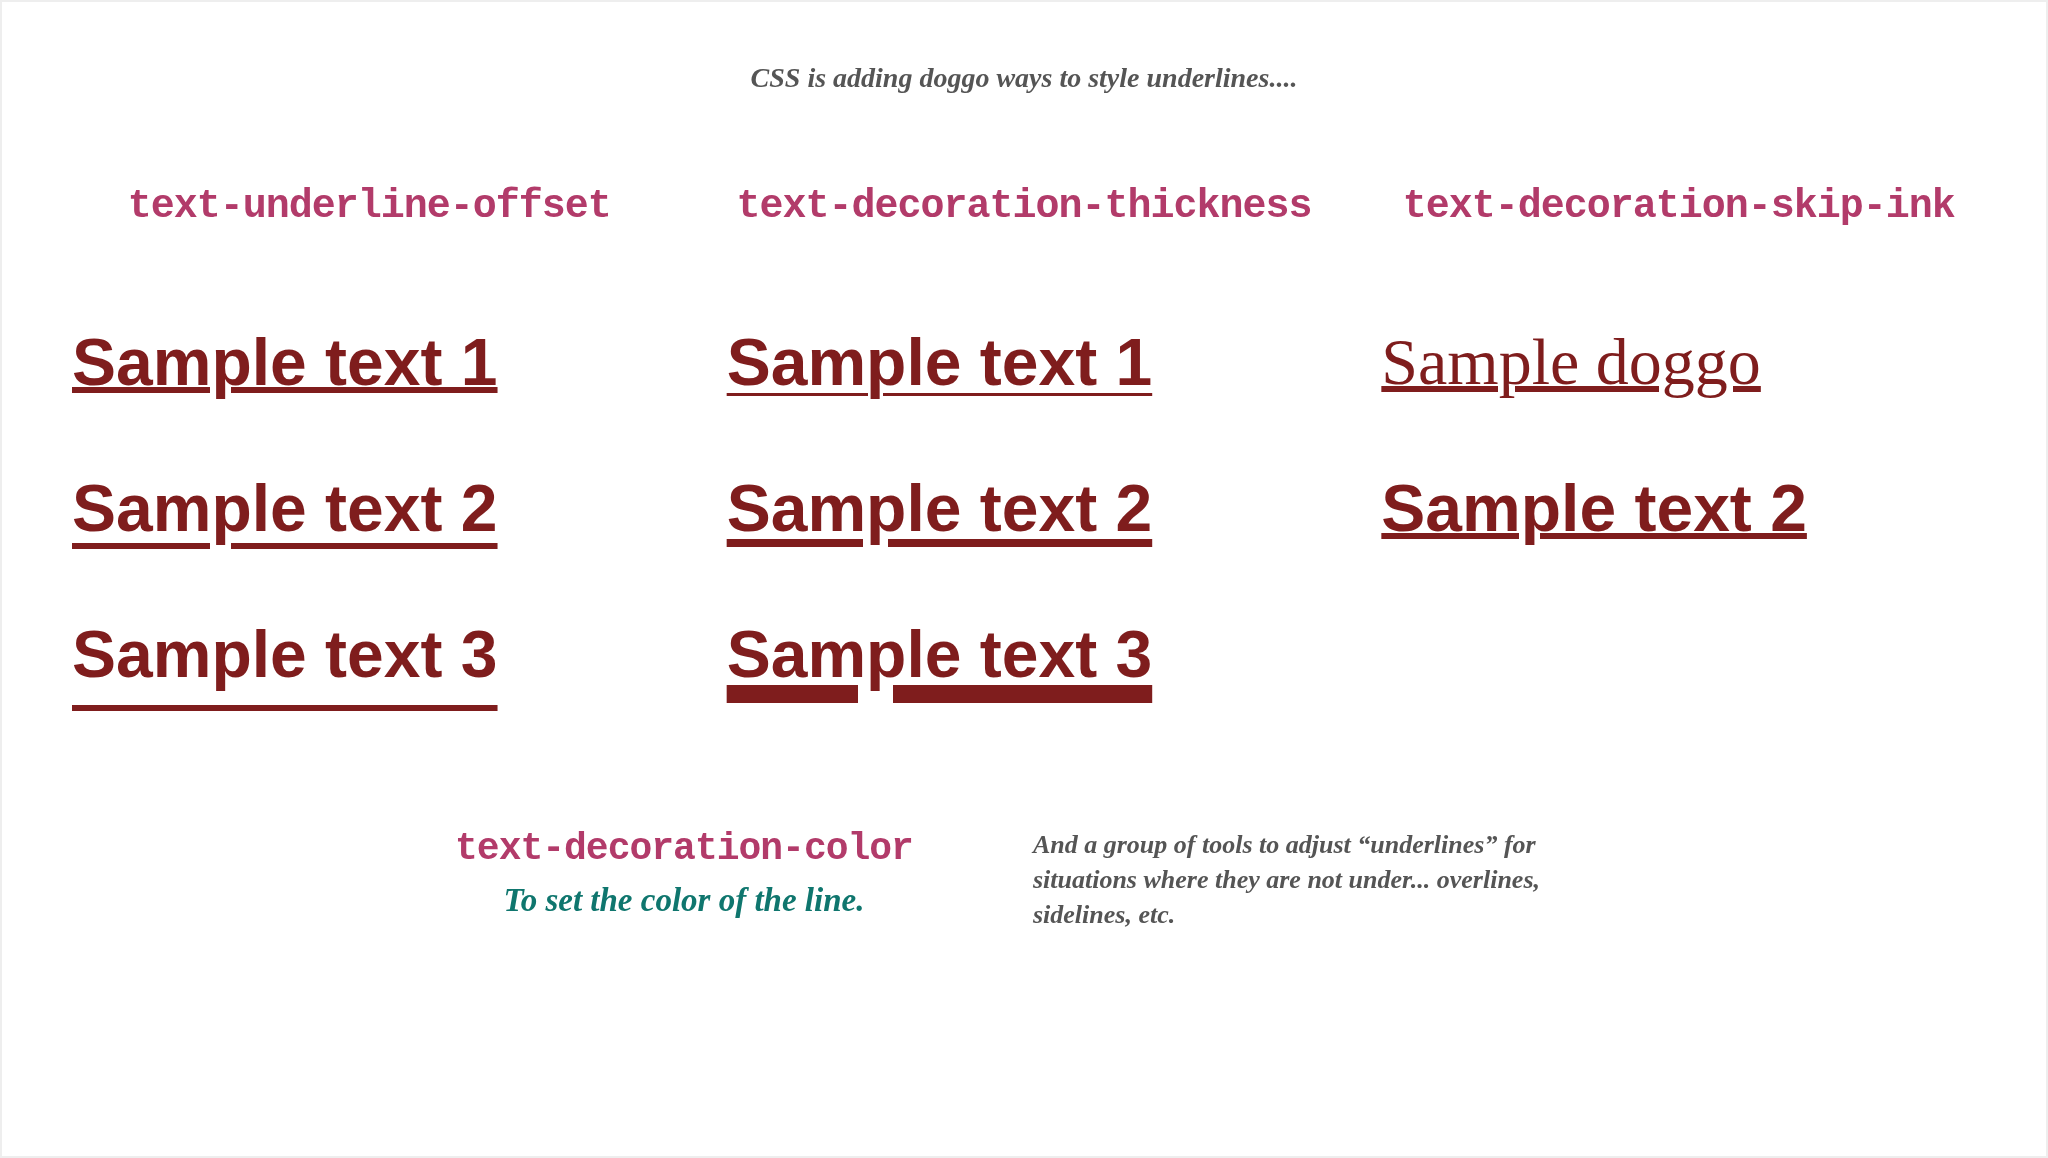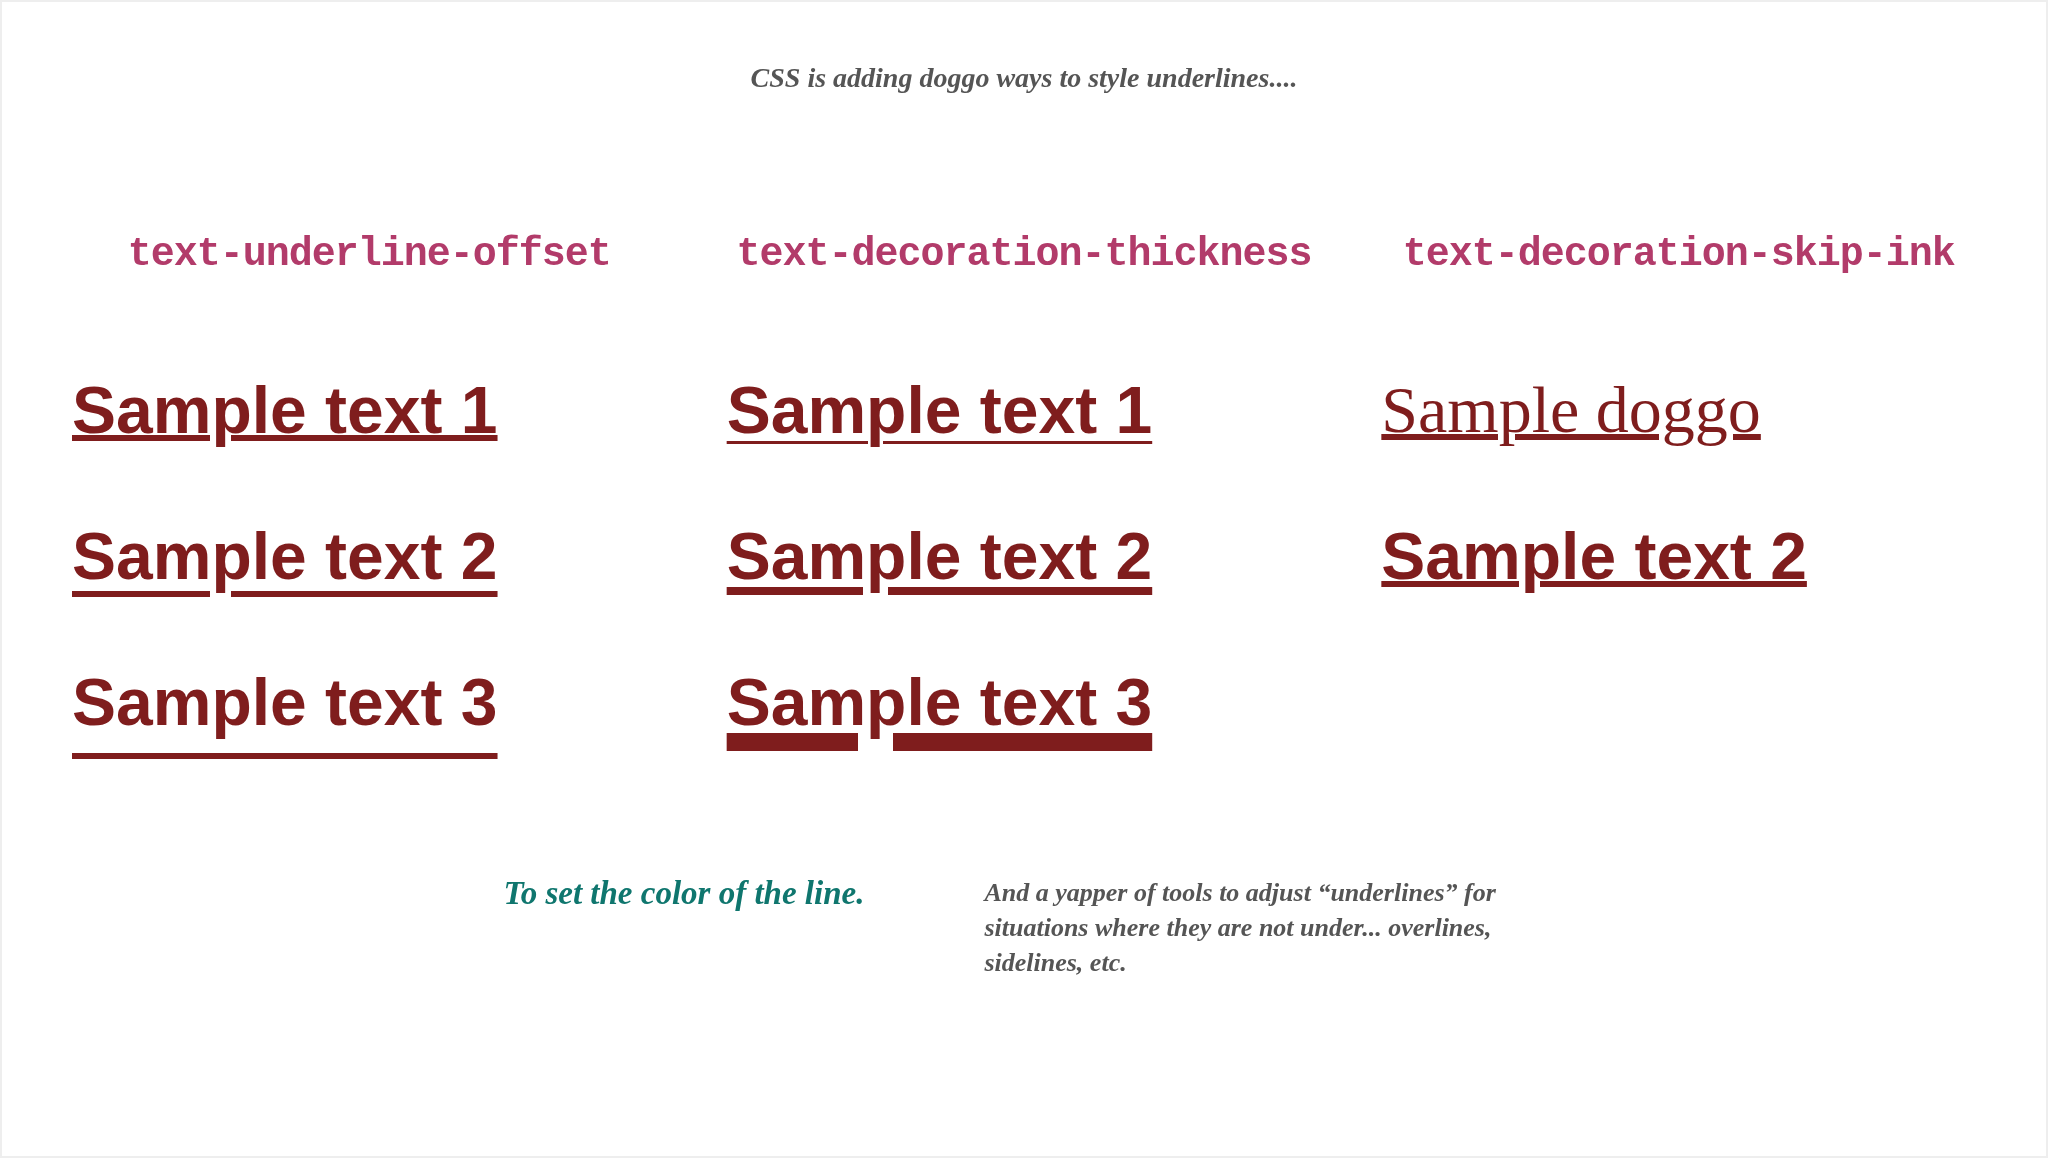--- a/index.html
+++ b/index.html
@@ -31,21 +31,20 @@
     .columns {
       display: flex;
       justify-content: space-between;
       gap: 60px;
     }
     
     .column {
       flex: 1;
       display: flex;
       flex-direction: column;
-      margin-top: 48px;
     }
     
     .col-heading {
       font-family: 'Courier New', Courier, monospace;
       font-weight: bold;
       font-size: 40px;
       color: #b23b6a;
       text-align: center;
       margin-bottom: 100px;
       letter-spacing: -1px;
@@ -156,16 +155,17 @@
   <div class="column">
     <div class="col-heading">text-decoration-skip-ink</div>
     <span class="sample skip-1">Sample doggo</span>
     <span class="sample skip-2">Sample text 2</span>
   </div>
 
 </div>
 
 <div class="footer">
   <div class="footer-left">
+    <div class="footer-heading">text-decoration-color</div>
     <div class="footer-sub">To set the color of the line.</div>
   </div>
-  <div class="footer-right">And a yapper of tools to adjust “underlines” for situations where they are not under... overlines, sidelines, etc.</div>
+  <div class="footer-right">And a group of tools to adjust “underlines” for situations where they are not under... overlines, sidelines, etc.</div>
 </div>
 
 </body></html>

